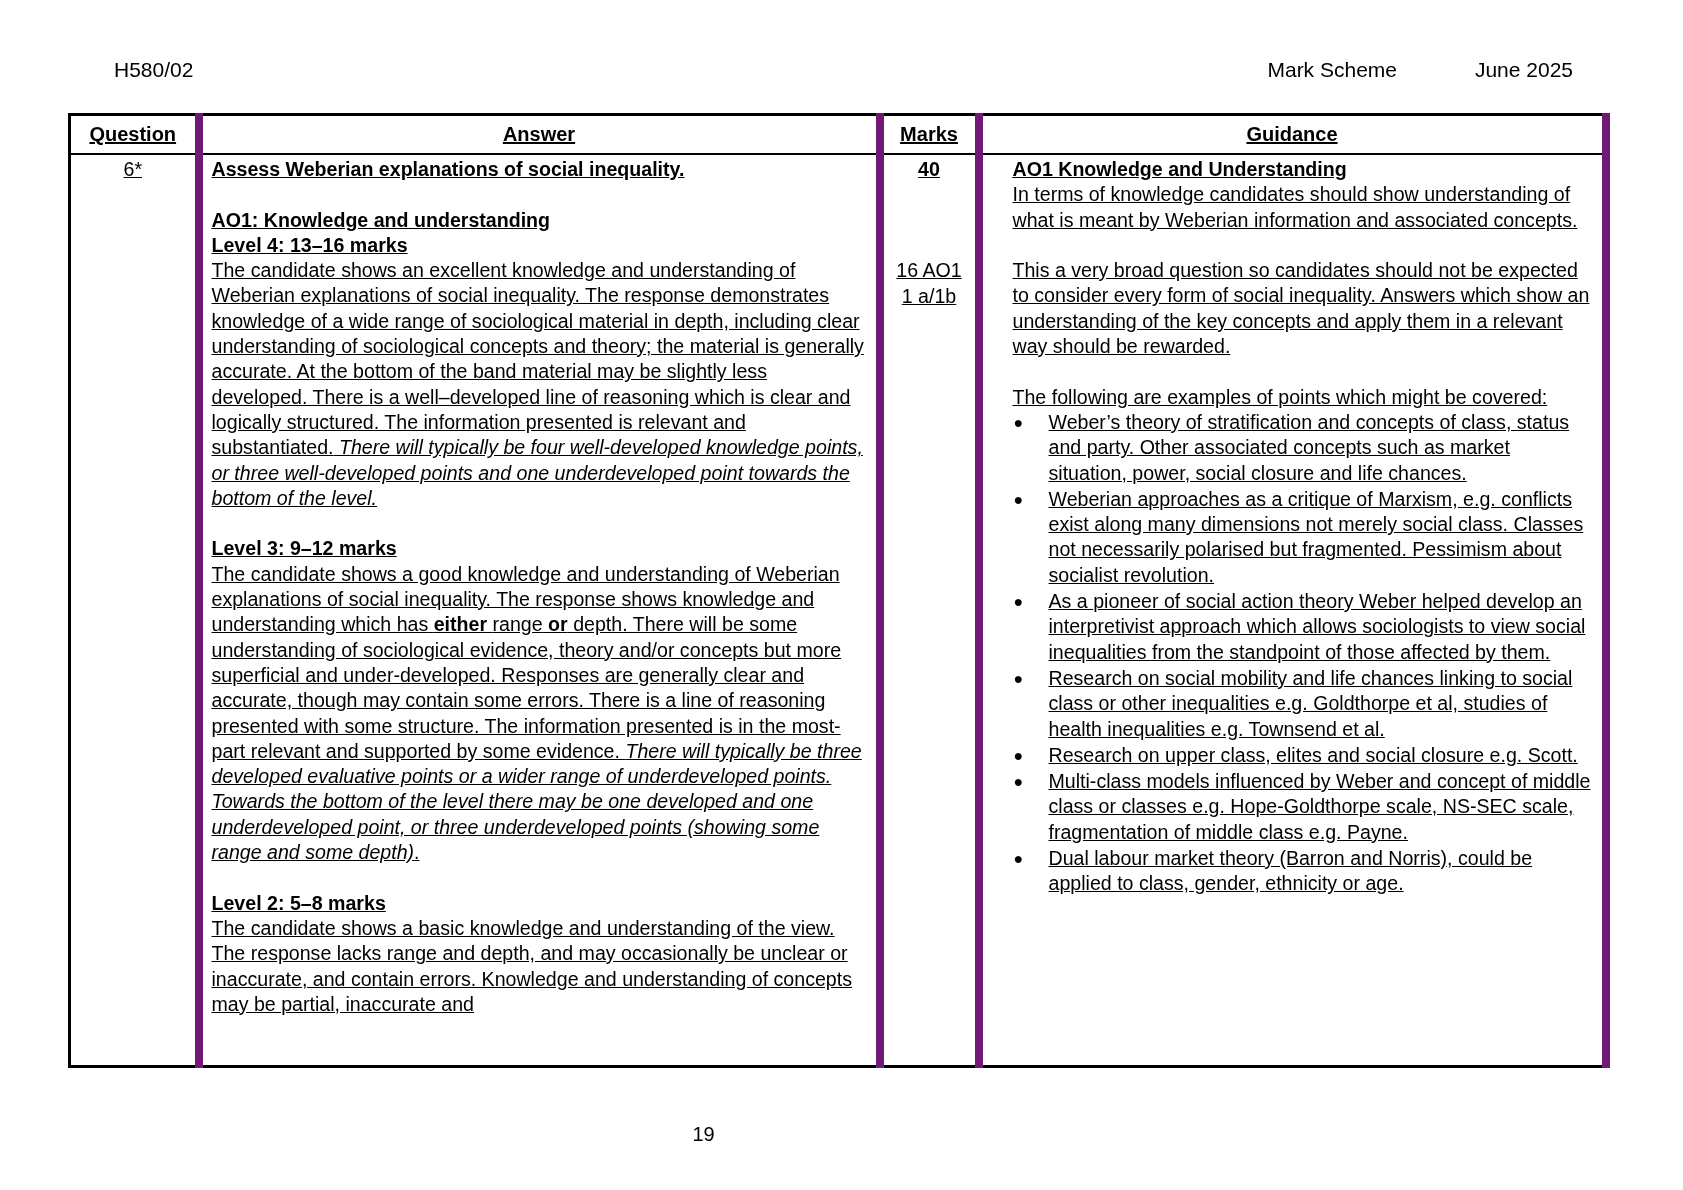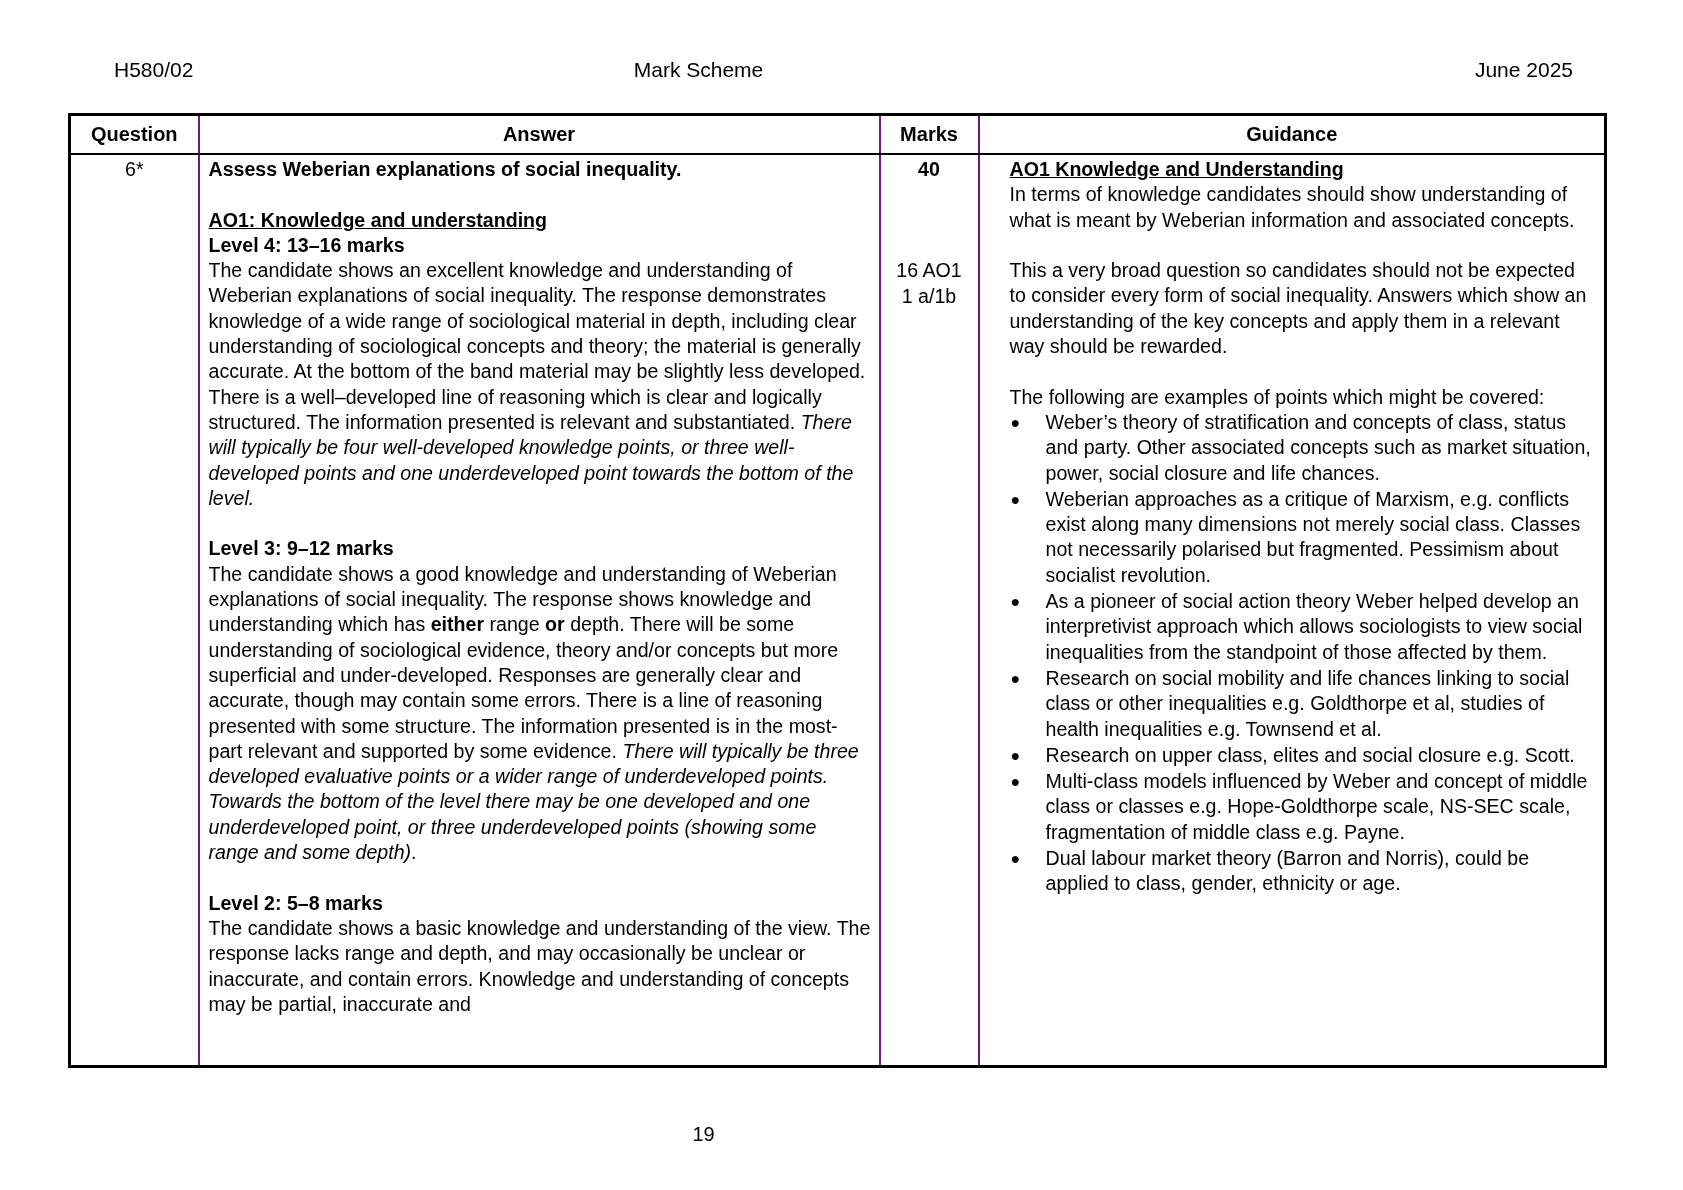--- a/index.html
+++ b/index.html
@@ -2,33 +2,34 @@
 <html><head>
 <meta charset="utf-8">
 <style>
   html, body { margin: 0; padding: 0; background: #ffffff; }
   body {
     width: 1683px; height: 1190px; position: relative; overflow: hidden;
     font-family: "Liberation Sans", sans-serif; color: #000;
   }
   .hdr { position: absolute; top: 58px; font-size: 21px; line-height: 24px; }
   #hdr-code { left: 114px; }
-  #hdr-title { left: 0; width: 1397px; text-align: center; }
+  #hdr-title { left: 0; width: 1397px; text-align: right; }
   #hdr-date { right: 110px; }
   #page-num { position: absolute; top: 1123px; left: 0; width: 1407px; text-align: center; font-size: 20px; }
 
   table.ms {
     position: absolute; left: 68px; top: 113px;
     width: 1536px; height: 955px;
     border-collapse: collapse; table-layout: fixed;
     font-size: 19.6px; line-height: 25.3px;
   }
   table.ms th, table.ms td {
-    border-left: 2px solid #000; border-right: 2px solid #701a75;
+    border-left: 2px solid #000; border-right: 8px solid #701a75;
     vertical-align: top;
+    text-decoration: underline;
   }
   table.ms { border: 3px solid #000; }
   table.ms th {
     border-bottom: 2px solid #000; border-top: 3px solid #000;
     font-weight: bold; text-align: center; height: 37px; padding: 0; vertical-align: middle;
     font-size: 20px;
   }
   col.c-q { width: 129px; }
   col.c-a { width: 681px; }
   col.c-m { width: 99px; }

